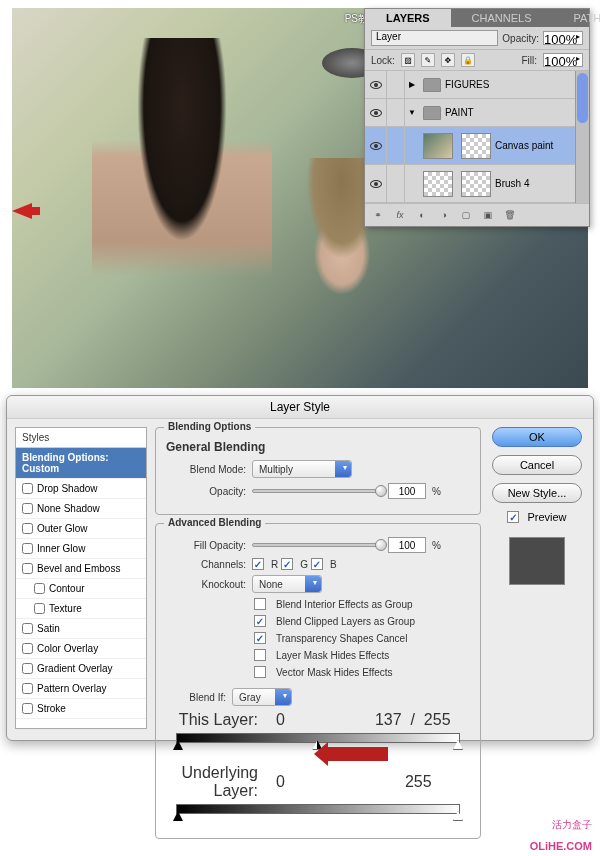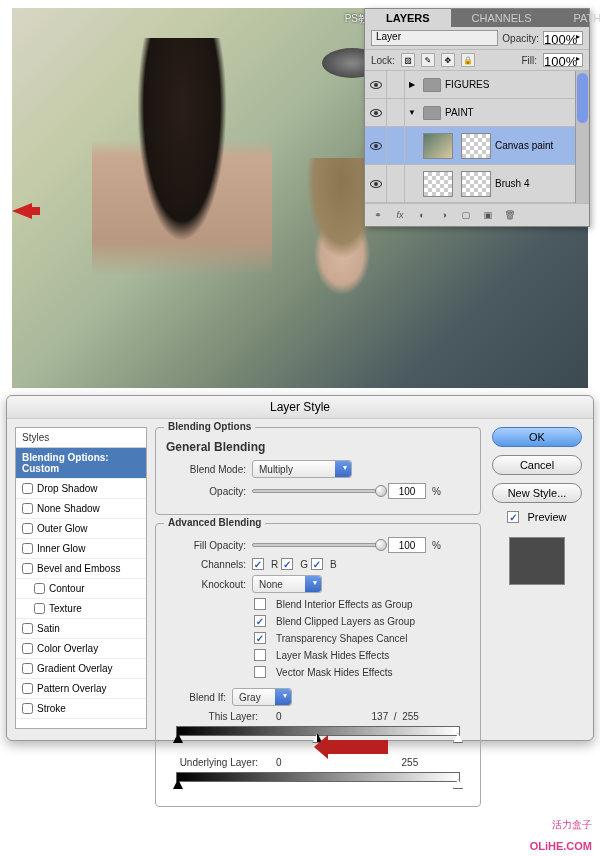--- a/index.html
+++ b/index.html
@@ -75,21 +75,21 @@
 .chk.checked::after { content: '✓'; color: #2a5ab8; font-size: 10px; font-weight: bold; }
 .channel-row { display: flex; align-items: center; gap: 3px; }
 
 .blendif-gradient { height: 10px; margin: 4px 0; position: relative; }
 .blendif-gradient.layer { background: linear-gradient(90deg, #000 0%, #fff 100%); border: 1px solid #666; }
 .blendif-gradient.under { background: linear-gradient(90deg, #000 0%, #fff 100%); border: 1px solid #666; }
 .grad-handle { position: absolute; bottom: -8px; width: 10px; height: 10px; }
 .grad-handle.black { background: #000; clip-path: polygon(50% 0, 100% 100%, 0 100%); }
 .grad-handle.white { background: #fff; border: 1px solid #666; clip-path: polygon(50% 0, 100% 100%, 0 100%); }
 .grad-handle.split { background: linear-gradient(90deg, #fff 50%, #000 50%); border: 1px solid #666; clip-path: polygon(50% 0, 100% 100%, 0 100%); }
-.blendif-row { display: flex; align-items: center; font-size: 10px; margin: 2px 0; }
+.blendif-row { display: flex; align-items: center; font-size: 16px; margin: 2px 0; }
 .blendif-row .lbl { width: 100px; text-align: right; padding-right: 8px; }
 .blendif-row .vals { flex: 1; display: flex; gap: 30px; padding-left: 10px; }
 .red-arrow2 { position: absolute; width: 60px; height: 14px; background: #b82020; }
 .red-arrow2::after { content: ''; position: absolute; left: -14px; top: -5px; border-right: 14px solid #b82020; border-top: 12px solid transparent; border-bottom: 12px solid transparent; }
 
 .button-col { width: 96px; display: flex; flex-direction: column; gap: 8px; align-items: center; }
 .mac-button { width: 90px; height: 20px; border-radius: 10px; border: 1px solid #888; font-size: 11px; display: flex; align-items: center; justify-content: center; cursor: pointer; }
 .mac-button.primary { background: linear-gradient(#a8d0ff, #5a9ae8); color: #000; border-color: #4a7ac8; }
 .mac-button.normal { background: linear-gradient(#fdfdfd, #e0e0e0); }
 .preview-chk { display: flex; align-items: center; font-size: 11px; gap: 4px; }

